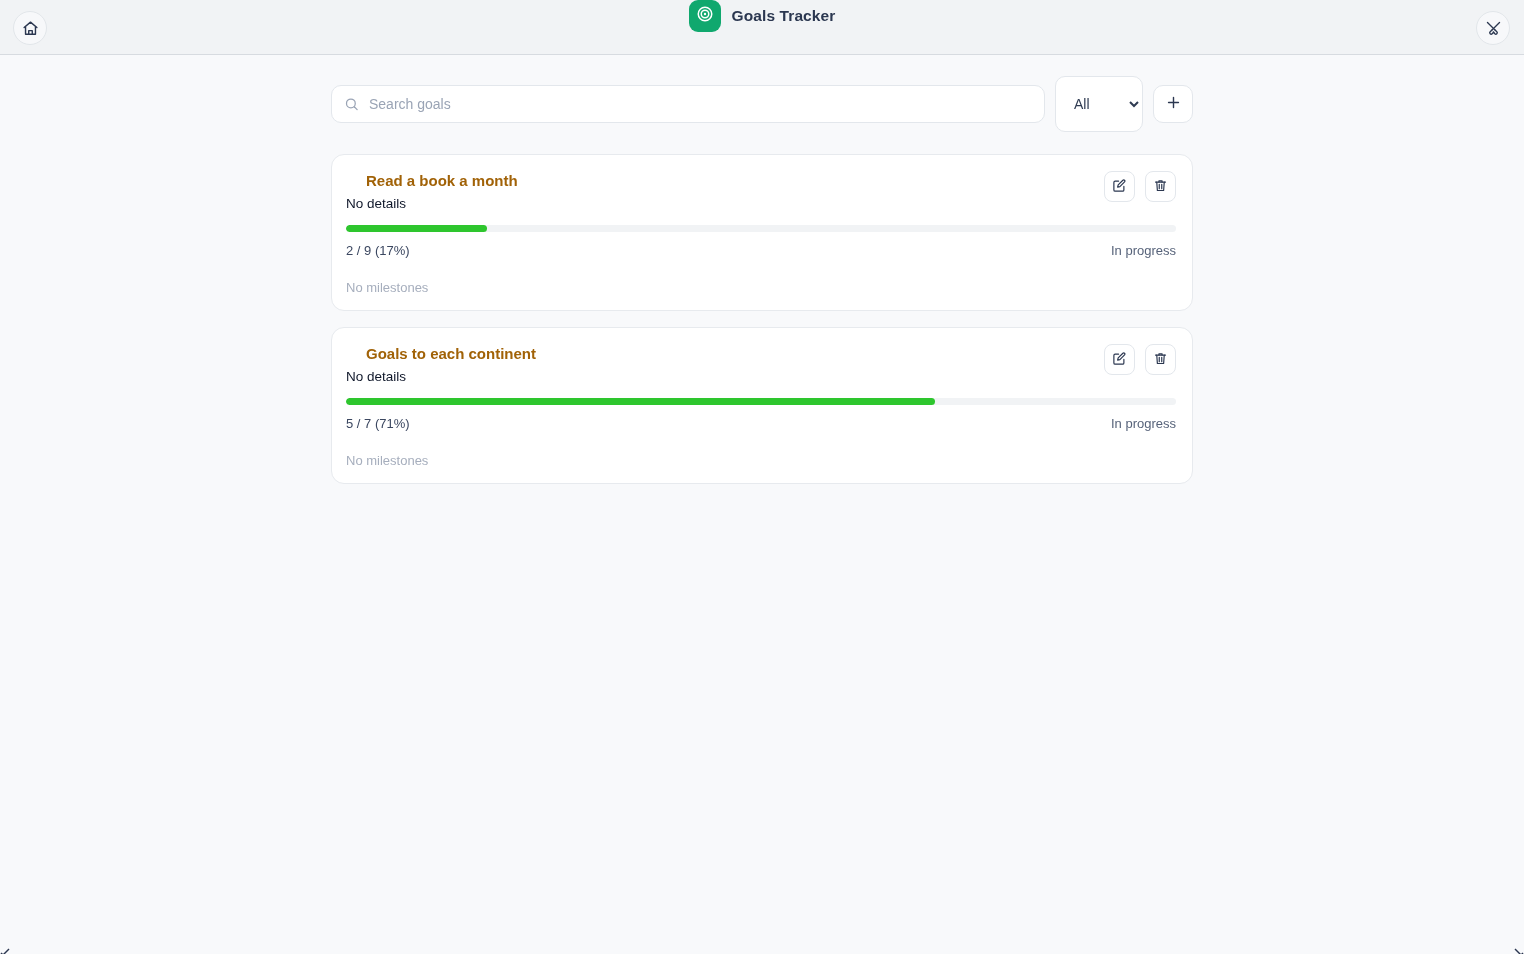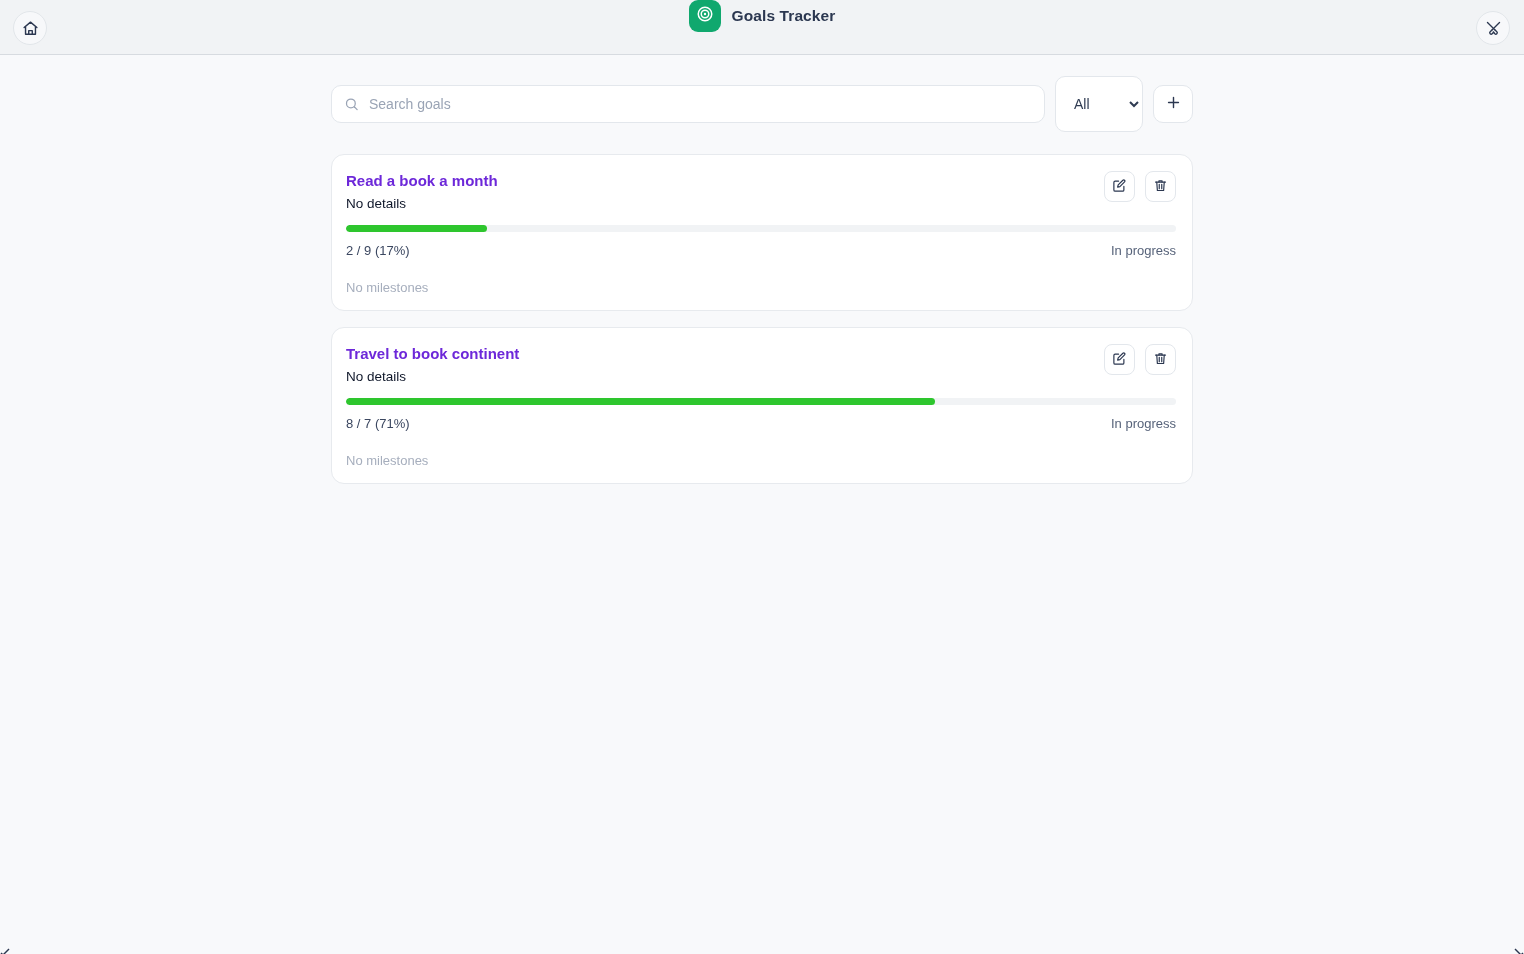--- a/index.html
+++ b/index.html
@@ -131,22 +131,23 @@
     position: relative;
   }
   .goal-head {
     display: flex;
     align-items: flex-start;
     justify-content: space-between;
   }
   .goal-title {
     font-size: 15px;
     font-weight: bold;
-    color: #6d28d9;
+    color: #a16207;
     line-height: 19px;
+    margin-left: 20px;
   }
   .goal-details {
     font-size: 13.5px;
     color: #0f172a;
     margin-top: 5px;
     line-height: 17px;
   }
   .goal-actions { display: flex; gap: 10px; }
   .sq-btn {
     width: 31px; height: 31px;
@@ -300,21 +301,21 @@
           <span>2 / 9 (17%)</span>
           <span class="goal-status">In progress</span>
         </div>
 
         <div class="goal-milestones">No milestones</div>
       </div>
 
       <div class="goal-card">
         <div class="goal-head">
           <div>
-            <div class="goal-title">Travel to book continent</div>
+            <div class="goal-title">Goals to each continent</div>
             <div class="goal-details">No details</div>
           </div>
           <div class="goal-actions">
             <button class="sq-btn">
               <span>
                 <svg width="15" height="15" viewBox="0 0 24 24" fill="none" stroke="#2b3750" stroke-width="1.9" stroke-linecap="round" stroke-linejoin="round">
                   <path d="M19 13.5V19a2 2 0 0 1-2 2H5a2 2 0 0 1-2-2V7a2 2 0 0 1 2-2h5.5"></path>
                   <path d="M17.4 3.6a1.9 1.9 0 0 1 2.7 2.7L12.6 13.8l-3.6.9.9-3.6z"></path>
                 </svg>
               </span>
@@ -330,21 +331,21 @@
               </span>
             </button>
           </div>
         </div>
 
         <div class="progress-track">
           <div class="progress-fill" style="width: 71%;"></div>
         </div>
 
         <div class="goal-meta">
-          <span>8 / 7 (71%)</span>
+          <span>5 / 7 (71%)</span>
           <span class="goal-status">In progress</span>
         </div>
 
         <div class="goal-milestones">No milestones</div>
       </div>
 
     </div>
   </div>
 </div>
 

